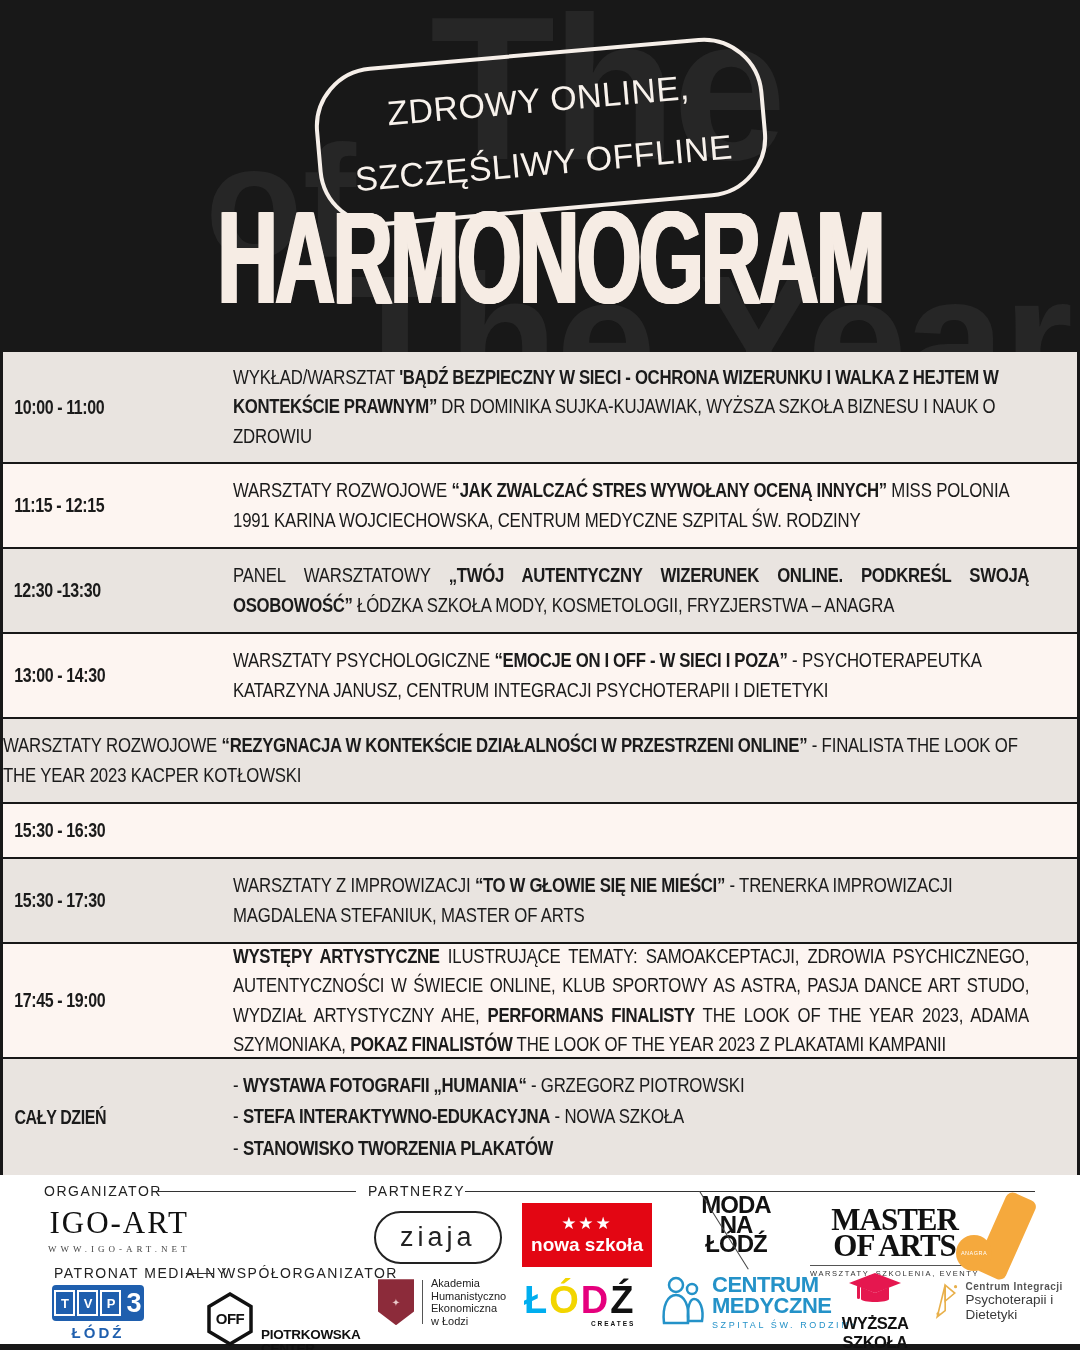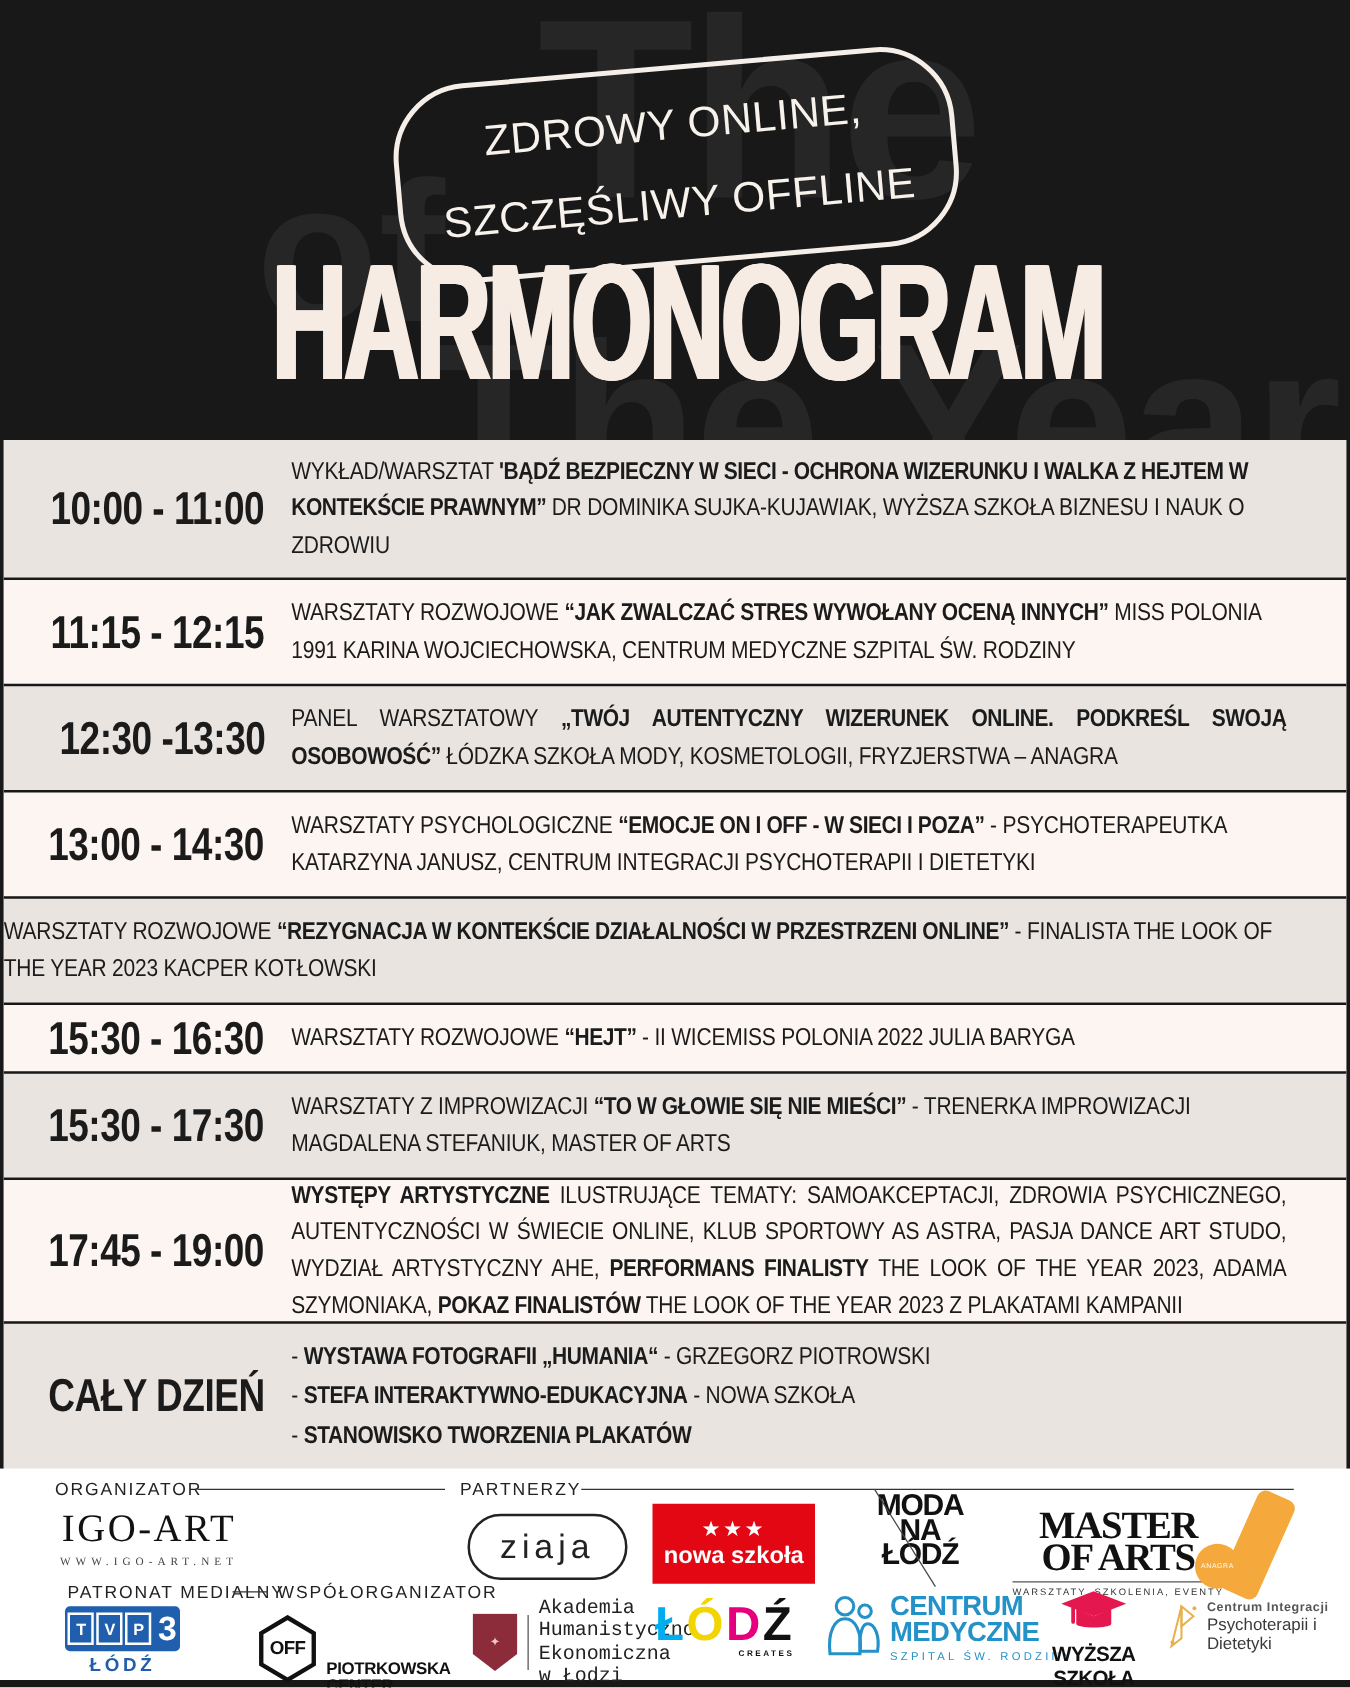--- a/index.html
+++ b/index.html
@@ -21,21 +21,21 @@
     transform:scaleX(0.63);transform-origin:50% 50%;
     text-shadow:1px 0 0 currentColor,-1px 0 0 currentColor,2px 0 0 currentColor,-2px 0 0 currentColor,3px 0 0 currentColor;}
 
   
   .schedule{border-left:3px solid #181818;border-right:3px solid #181818;}
   .row{display:flex;align-items:center;border-top:2px solid #181818;box-sizing:border-box;}
   .row:first-child{border-top:none;}
   .row.gray{background:#e9e4e0;}
   .row.lite{background:#fdf5f1;}
   .h110{height:110px;} .h85{height:85px;} .h55{height:55px;} .h115{height:115px;} .h118{height:118px;}
-  .time{flex:0 0 230px;text-align:right;font-size:37px;font-weight:600;color:#1b1b1b;}
+  .time{flex:0 0 230px;text-align:left;font-size:20px;font-weight:600;color:#1b1b1b;}
   .time span{display:inline-block;transform:scaleX(0.8);white-space:nowrap;letter-spacing:-0.5px;}
   .desc{flex:1;padding-right:48px;color:#1b1b1b;font-size:19.5px;line-height:1.5;overflow:hidden;}
   .cx{display:block;width:116.3%;transform:scaleX(0.86);transform-origin:0 50%;letter-spacing:-0.2px;}
   .just{text-align:justify;}
   .desc .b{font-weight:700;letter-spacing:-0.4px;}
   .dayline{margin:2px 0;}
 
   
   .footer{position:relative;height:169px;background:#ffffff;border-bottom:6px solid #181818;font-family:"Liberation Sans",sans-serif;}
   .flabel{position:absolute;font-size:14px;letter-spacing:1.5px;color:#222;}
@@ -68,21 +68,21 @@
   .tvp .three{font-size:27px;font-weight:700;color:#fff;margin-left:3px;}
   .tvp .city{color:#1f5fae;font-weight:700;font-size:15px;letter-spacing:3px;margin-top:3px;}
   .off{position:absolute;left:206px;top:106px;display:flex;align-items:center;gap:7px;}
   .off .hextxt{position:absolute;left:0;top:0;width:48px;height:54px;display:flex;align-items:center;justify-content:center;
                font-size:15px;font-weight:700;color:#111;letter-spacing:-0.5px;}
   .off .words{font-size:13.5px;font-weight:700;color:#111;line-height:1.05;letter-spacing:-0.3px;margin-top:47px;}
   .ahe{position:absolute;left:378px;top:102px;display:flex;align-items:center;gap:8px;}
   .ahe .shield{width:36px;height:46px;background:#8c2b3a;clip-path:polygon(0 0,100% 0,100% 70%,50% 100%,0 70%);
                display:flex;align-items:center;justify-content:center;color:#e9c8c8;font-size:10px;}
   .ahe .sep{width:0;height:44px;border-left:1.5px solid #555;}
-  .ahe .txt{font-family:Liberation Mono, monospace;font-size:16px;line-height:1.15;color:#222;}
+  .ahe .txt{font-family:Liberation Sans, sans-serif;font-size:11px;line-height:1.15;color:#222;}
   .lodz{position:absolute;left:524px;top:104px;}
   .lodz .ls{font-size:38px;font-weight:700;letter-spacing:2px;}
   .lodz .sub{text-align:right;font-size:6.5px;font-weight:700;letter-spacing:2px;color:#111;margin-top:-2px;}
   .cm{position:absolute;left:660px;top:100px;display:flex;align-items:center;gap:6px;color:#2492c8;}
   .cm .txt .l{font-size:22px;font-weight:700;line-height:0.95;letter-spacing:-0.5px;}
   .cm .txt .sub{font-size:9px;letter-spacing:2.6px;margin-top:3px;}
   .ws{position:absolute;left:820px;top:96px;width:110px;text-align:center;}
   .ws .nm{font-size:16.5px;font-weight:700;color:#111;letter-spacing:-0.5px;margin-top:1px;}
   .cipd{position:absolute;left:934px;top:102px;display:flex;align-items:center;gap:6px;}
   .cipd .l1{font-size:10px;color:#555;letter-spacing:0.5px;font-weight:bold;}
@@ -135,23 +135,20 @@
     </div>
 
     <div class="row gray h85">
       <div class="desc">
           <div class="cx"><span>WARSZTATY ROZWOJOWE </span><span class="b">“REZYGNACJA W KONTEKŚCIE DZIAŁALNOŚCI W PRZESTRZENI ONLINE”</span><span> - FINALISTA THE LOOK OF THE YEAR 2023 KACPER KOTŁOWSKI</span></div>
         </div>
     </div>
 
     <div class="row lite h55">
       <div class="time"><span>15:30 - 16:30</span></div>
-      <div class="desc">
-          <div class="cx"><span>WARSZTATY ROZWOJOWE </span><span class="b">“HEJT”</span><span> - II WICEMISS POLONIA 2022 JULIA BARYGA</span></div>
-        </div>
     </div>
 
     <div class="row gray h85">
       <div class="time"><span>15:30 - 17:30</span></div>
       <div class="desc">
           <div class="cx"><span>WARSZTATY Z IMPROWIZACJI </span><span class="b">“TO W GŁOWIE SIĘ NIE MIEŚCI”</span><span> - TRENERKA IMPROWIZACJI MAGDALENA STEFANIUK, MASTER OF ARTS</span></div>
         </div>
     </div>
 
     <div class="row lite h115">

